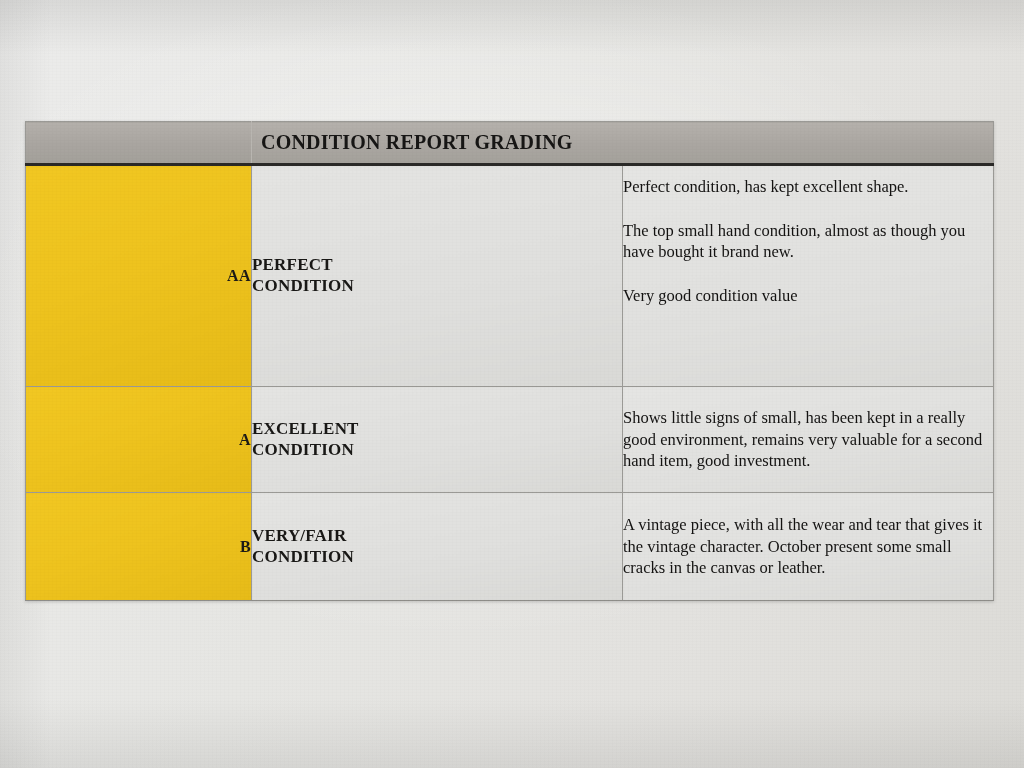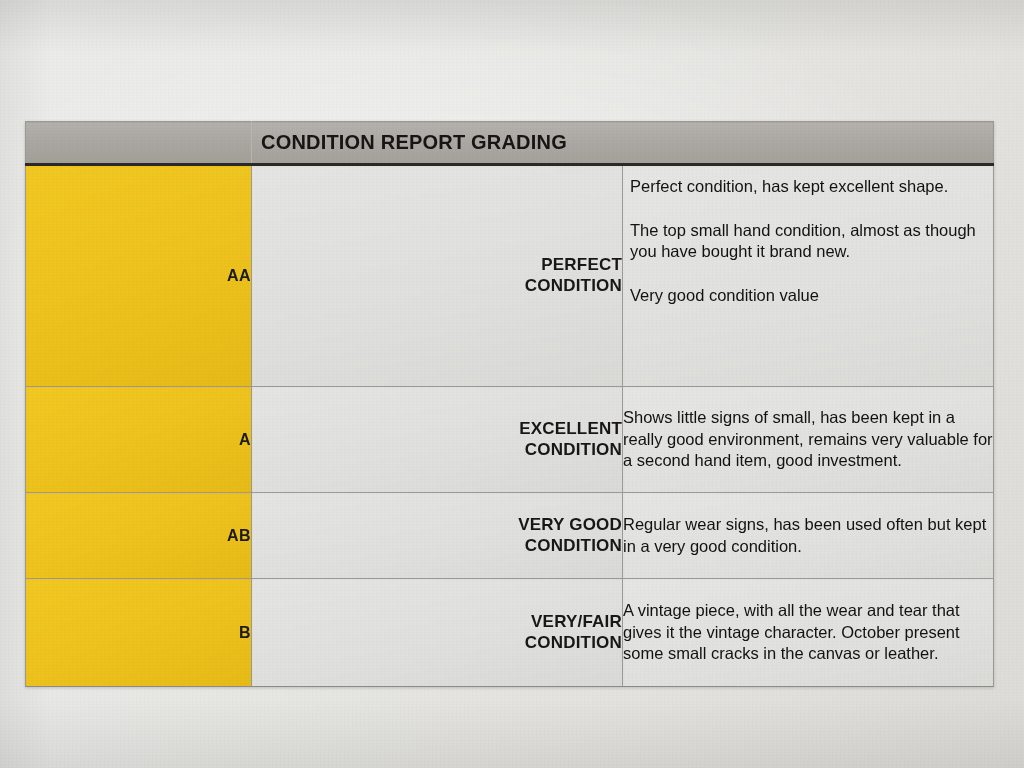--- a/index.html
+++ b/index.html
@@ -32,20 +32,21 @@
       linear-gradient(to right, rgba(120,120,118,0.10) 0%, rgba(255,255,255,0) 5%);
     pointer-events: none;
   }
 
   .table-wrap {
     position: absolute;
     left: 25px;
     top: 121px;
     width: 863px;
     height: 520px;
+    font-family: Liberation Serif, serif;
   }
 
   table.grading {
     width: 969px;
     border-collapse: collapse;
     table-layout: fixed;
     box-shadow: 0 1px 3px rgba(90,90,88,0.28);
   }
 
   table.grading th,
@@ -90,21 +91,21 @@
   .grade-label {
     font-size: 16px;
     font-weight: bold;
     color: #1d1b17;
     letter-spacing: 0.4px;
   }
 
   td.condition-cell {
     width: 218px;
     background: linear-gradient(170deg, #e4e4e2 0%, #dfdfdd 60%, #d9d9d6 100%);
-    text-align: right;
+    text-align: left;
   }
   .condition-label {
     font-size: 17px;
     font-weight: bold;
     line-height: 1.22;
     color: #191816;
     letter-spacing: 0.2px;
   }
 
   td.desc-cell {
@@ -119,21 +120,21 @@
     margin: 0;
   }
   .desc-para + .desc-para { margin-top: 22px; }
 
   
   tr.row-aa td { height: 210px; }
   tr.row-a  td { height: 93px; }
   tr.row-ab td { height: 73px; }
   tr.row-b  td { height: 95px; }
 
-  tr.row-aa td.desc-cell { vertical-align: top; padding-top: 10px; padding-left: 7px; }
+  tr.row-aa td.desc-cell { vertical-align: top; padding-top: 10px; }
   tr.row-a  td.desc-cell,
   tr.row-ab td.desc-cell,
   tr.row-b  td.desc-cell { vertical-align: middle; padding-top: 6px; padding-bottom: 6px; }
 
   tr.row-b td { border-bottom: 1px solid #8e8d89; }
 
   
   .grain {
     position: absolute;
     inset: 0;
@@ -185,34 +186,20 @@
         <div class="condition-label">
           <span>EXCELLENT</span><br>
           <span>CONDITION</span>
         </div>
       </td>
       <td class="desc-cell">
         <p class="desc-para">Shows little signs of small, has been kept in a really good environment, remains very valuable for a second hand item, good investment.</p>
       </td>
     </tr>
 
-    <tr class="row-ab">
-      <td class="grade-cell">
-        <span class="grade-label">AB</span>
-      </td>
-      <td class="condition-cell">
-        <div class="condition-label">
-          <span>VERY GOOD</span><br>
-          <span>CONDITION</span>
-        </div>
-      </td>
-      <td class="desc-cell">
-        <p class="desc-para">Regular wear signs, has been used often but kept in a very good condition.</p>
-      </td>
-    </tr>
 
     <tr class="row-b">
       <td class="grade-cell">
         <span class="grade-label">B</span>
       </td>
       <td class="condition-cell">
         <div class="condition-label">
           <span>VERY/FAIR</span><br>
           <span>CONDITION</span>
         </div>

